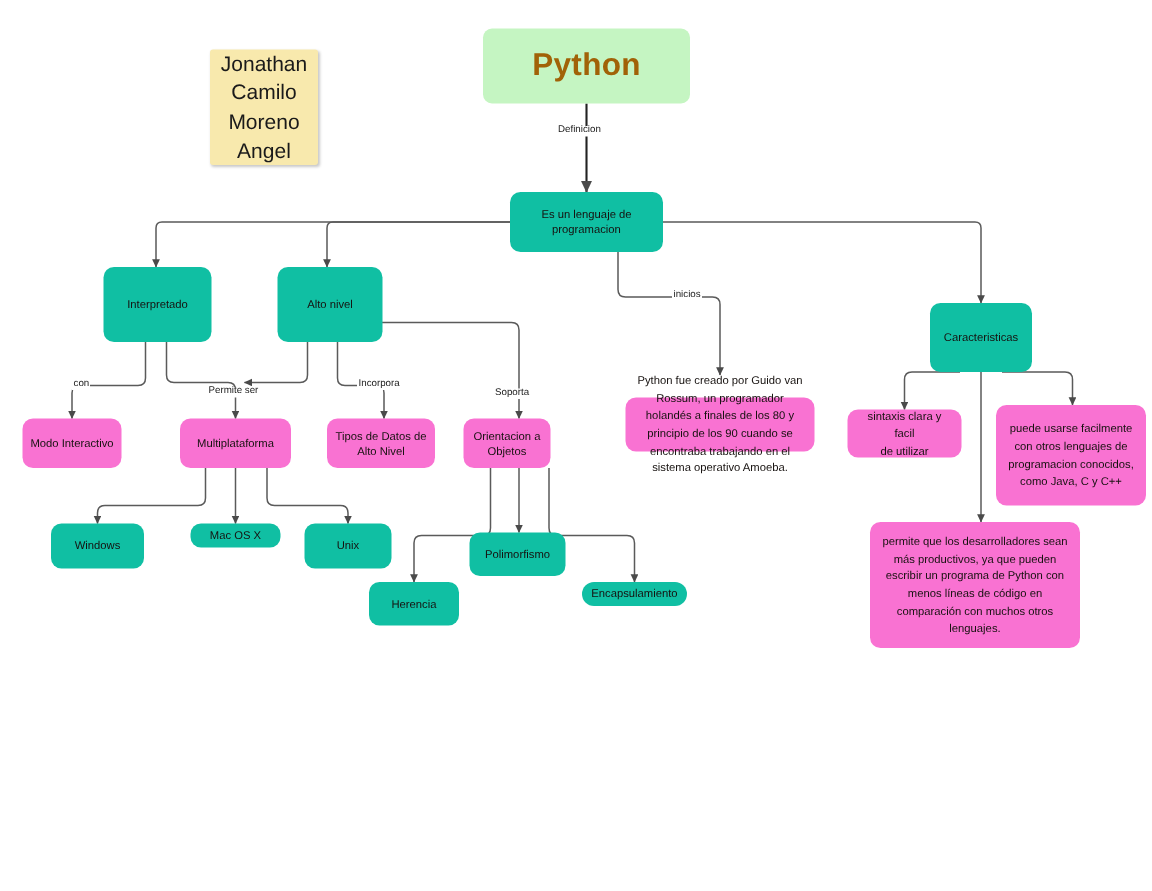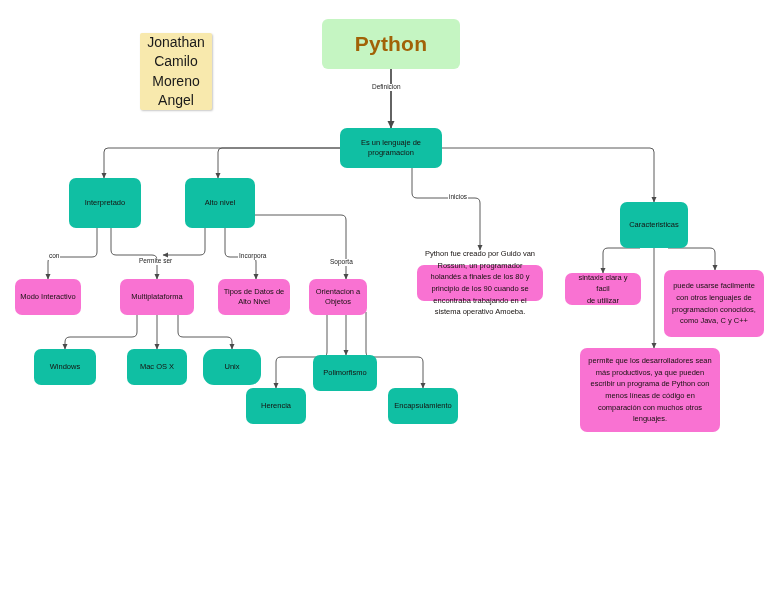--- a/index.html
+++ b/index.html
@@ -30,21 +30,21 @@
   .node {
     position: absolute;
     box-sizing: border-box;
     display: flex;
     align-items: center;
     justify-content: center;
     text-align: center;
     border-radius: 7px;
     color: #16110f;
     line-height: 1.28;
-    padding: 18px 5px;
+    padding: 8px 5px;
     white-space: pre-line;
   }
   .node.title {
     background: #c5f5c2;
     border-radius: 6px;
     font-size: 21px;
     font-weight: bold;
     letter-spacing: 0.2px;
     color: #a16207;
   }
@@ -155,24 +155,24 @@
 
   <div class="node pink" style="left:120px; top:279px; width:74px; height:33px;">Multiplataforma</div>
   <div class="node pink" style="left:15px; top:279px; width:66px; height:33px;">Modo Interactivo</div>
   <div class="node pink" style="left:218px; top:279px; width:72px; height:33px;">Tipos de Datos de
 Alto Nivel</div>
   <div class="node pink" style="left:309px; top:279px; width:58px; height:33px;">Orientacion a
 Objetos</div>
 
   <div class="node teal" style="left:34px; top:349px; width:62px; height:30px;">Windows</div>
   <div class="node teal" style="left:127px; top:349px; width:60px; height:16px;">Mac OS X</div>
-  <div class="node teal" style="left:203px; top:349px; width:58px; height:30px;border-radius:11px;">Unix</div>
+  <div class="node teal" style="left:203px; top:349px; width:58px; height:30px;">Unix</div>
   <div class="node teal" style="left:246px; top:388px; width:60px; height:29px;">Herencia</div>
   <div class="node teal" style="left:313px; top:355px; width:64px; height:29px;">Polimorfismo</div>
-  <div class="node teal" style="left:388px; top:388px; width:70px; height:15px;">Encapsulamiento</div>
+  <div class="node teal" style="left:388px; top:388px; width:70px; height:15px;border-radius:11px;">Encapsulamiento</div>
 
   <div class="node pink para" style="left:417px; top:265px; width:126px; height:36px;">Python fue creado por Guido van Rossum, un programador holandés a finales de los 80 y principio de los 90 cuando se encontraba trabajando en el sistema operativo Amoeba.</div>
   <div class="node pink para" style="left:565px; top:273px; width:76px; height:32px;">sintaxis clara y facil
 de utilizar</div>
   <div class="node pink para" style="left:664px; top:270px; width:100px; height:67px;">puede usarse facilmente con otros lenguajes de programacion conocidos, como Java, C y C++</div>
   <div class="node pink para" style="left:580px; top:348px; width:140px; height:84px;">permite que los desarrolladores sean más productivos, ya que pueden escribir un programa de Python con menos líneas de código en comparación con muchos otros lenguajes.</div>
 
 </div>
 
 </body></html>

